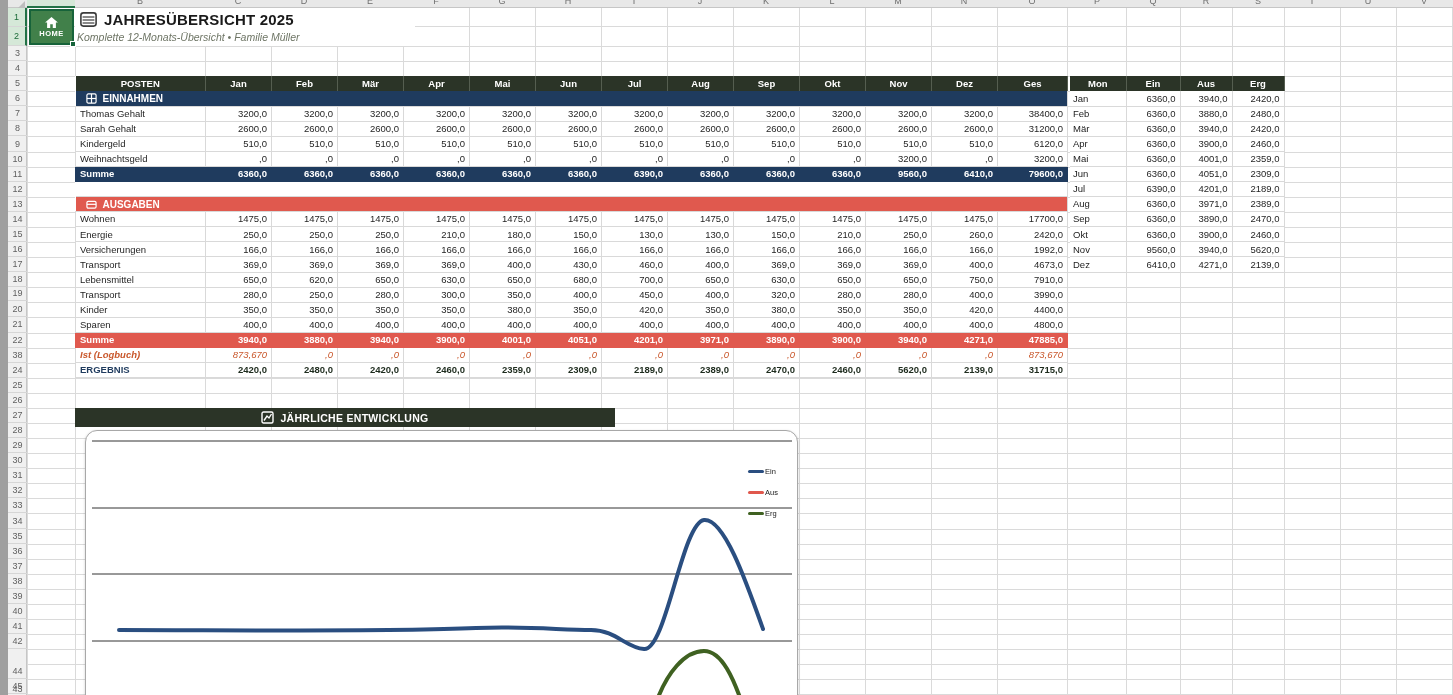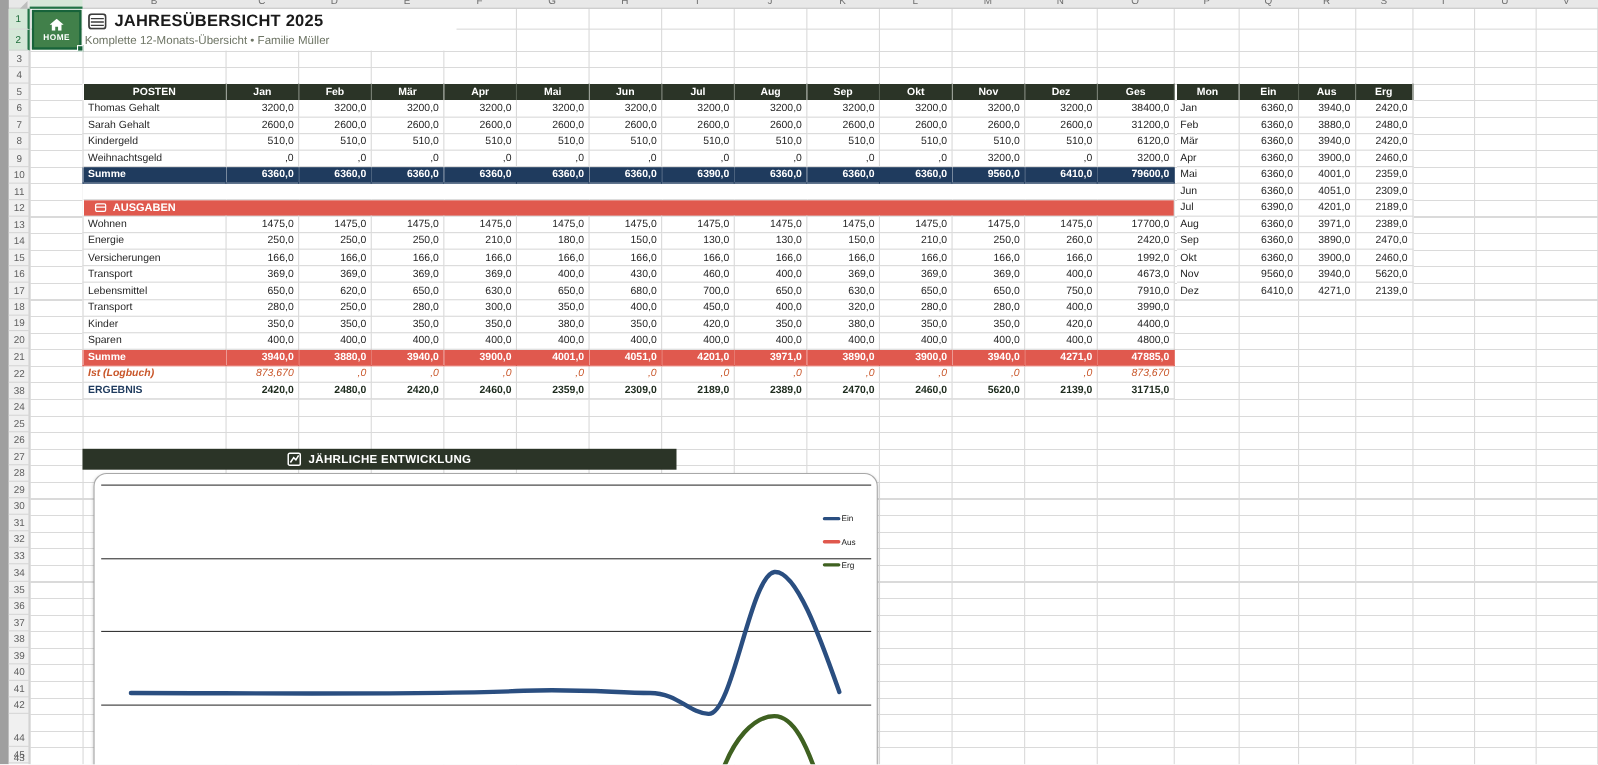--- a/index.html
+++ b/index.html
@@ -25,21 +25,21 @@
   
   #hgrid { position:absolute; left:27px; top:46px; width:1426px; height:649px; z-index:0;
     background-image:repeating-linear-gradient(to bottom,#dadada 0 1px,transparent 1px 15.08px); }
   #hline-r1 { position:absolute; left:27px; top:26px; width:1426px; height:1px; background:#dadada; z-index:0; }
   .vline { position:absolute; top:8px; width:1px; height:687px; background:#dadada; z-index:0; }
 
   
   #title-block { position:absolute; left:75px; top:8px; width:340px; height:38px; background:#fff; z-index:3; }
   #title-row { position:absolute; left:5px; top:3px; display:flex; align-items:center; gap:7px; }
   #page-title { font-size:15px; font-weight:bold; color:#1a1a1a; letter-spacing:.2px; white-space:nowrap; }
-  #subtitle { position:absolute; left:2px; top:23px; font-size:10.5px; color:#6e7565; white-space:nowrap; }
+  #subtitle { position:absolute; left:2px; top:23px; font-size:10.5px; font-style:italic; color:#6e7565; white-space:nowrap; }
 
   
   #home-btn { position:absolute; left:29px; top:9px; width:45px; height:36px; z-index:5;
     border:2px solid #17633a; background:#41804a; display:flex; flex-direction:column;
     align-items:center; justify-content:center; gap:1px; cursor:pointer; }
   #home-btn .home-lbl { color:#fff; font-size:7.5px; font-weight:bold; letter-spacing:.5px; }
   #fill-handle { position:absolute; right:-4px; bottom:-4px; width:6px; height:6px;
     background:#17633a; border:1px solid #fff; }
 
   
@@ -166,20 +166,27 @@
           <th>Jul</th>
           <th>Aug</th>
           <th>Sep</th>
           <th>Okt</th>
           <th>Nov</th>
           <th>Dez</th>
           <th>Ges</th>
         </tr>
       </thead>
     <tbody>
+        <tr class="section-income">
+          <td colspan="14" class="section-cell"><svg width="11" height="11" viewBox="0 0 12 12">
+              <rect x="1" y="1" width="10" height="10" rx="1.5" fill="none" stroke="#fff" stroke-width="1.3"></rect>
+              <line x1="1" y1="6" x2="11" y2="6" stroke="#fff" stroke-width="1.3"></line>
+              <line x1="6" y1="1" x2="6" y2="11" stroke="#fff" stroke-width="1.3"></line>
+            </svg><span>EINNAHMEN</span></td>
+        </tr>
         <tr class="data-income">
           <td class="lbl">Thomas Gehalt</td>
           <td class="val">3200,0</td>
           <td class="val">3200,0</td>
           <td class="val">3200,0</td>
           <td class="val">3200,0</td>
           <td class="val">3200,0</td>
           <td class="val">3200,0</td>
           <td class="val">3200,0</td>
           <td class="val">3200,0</td>

